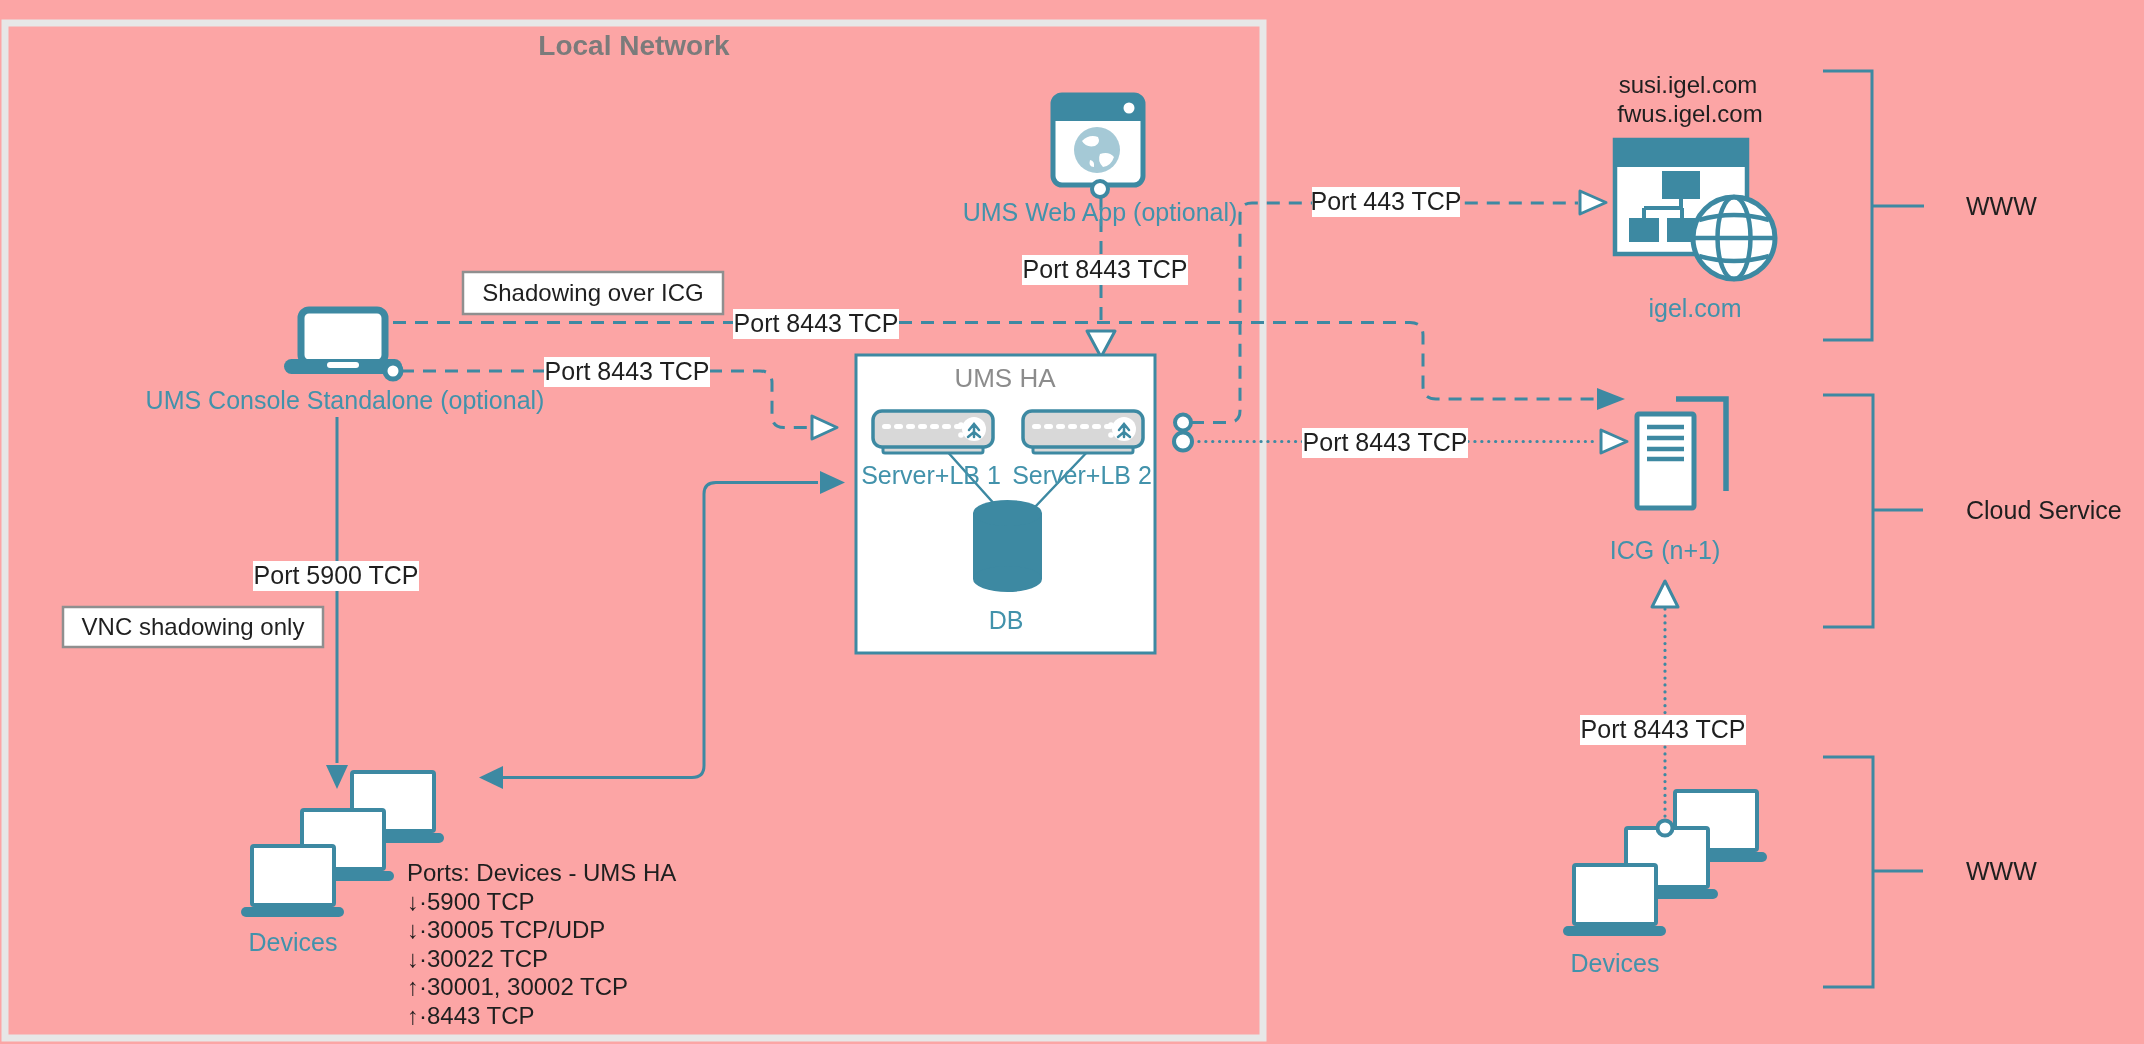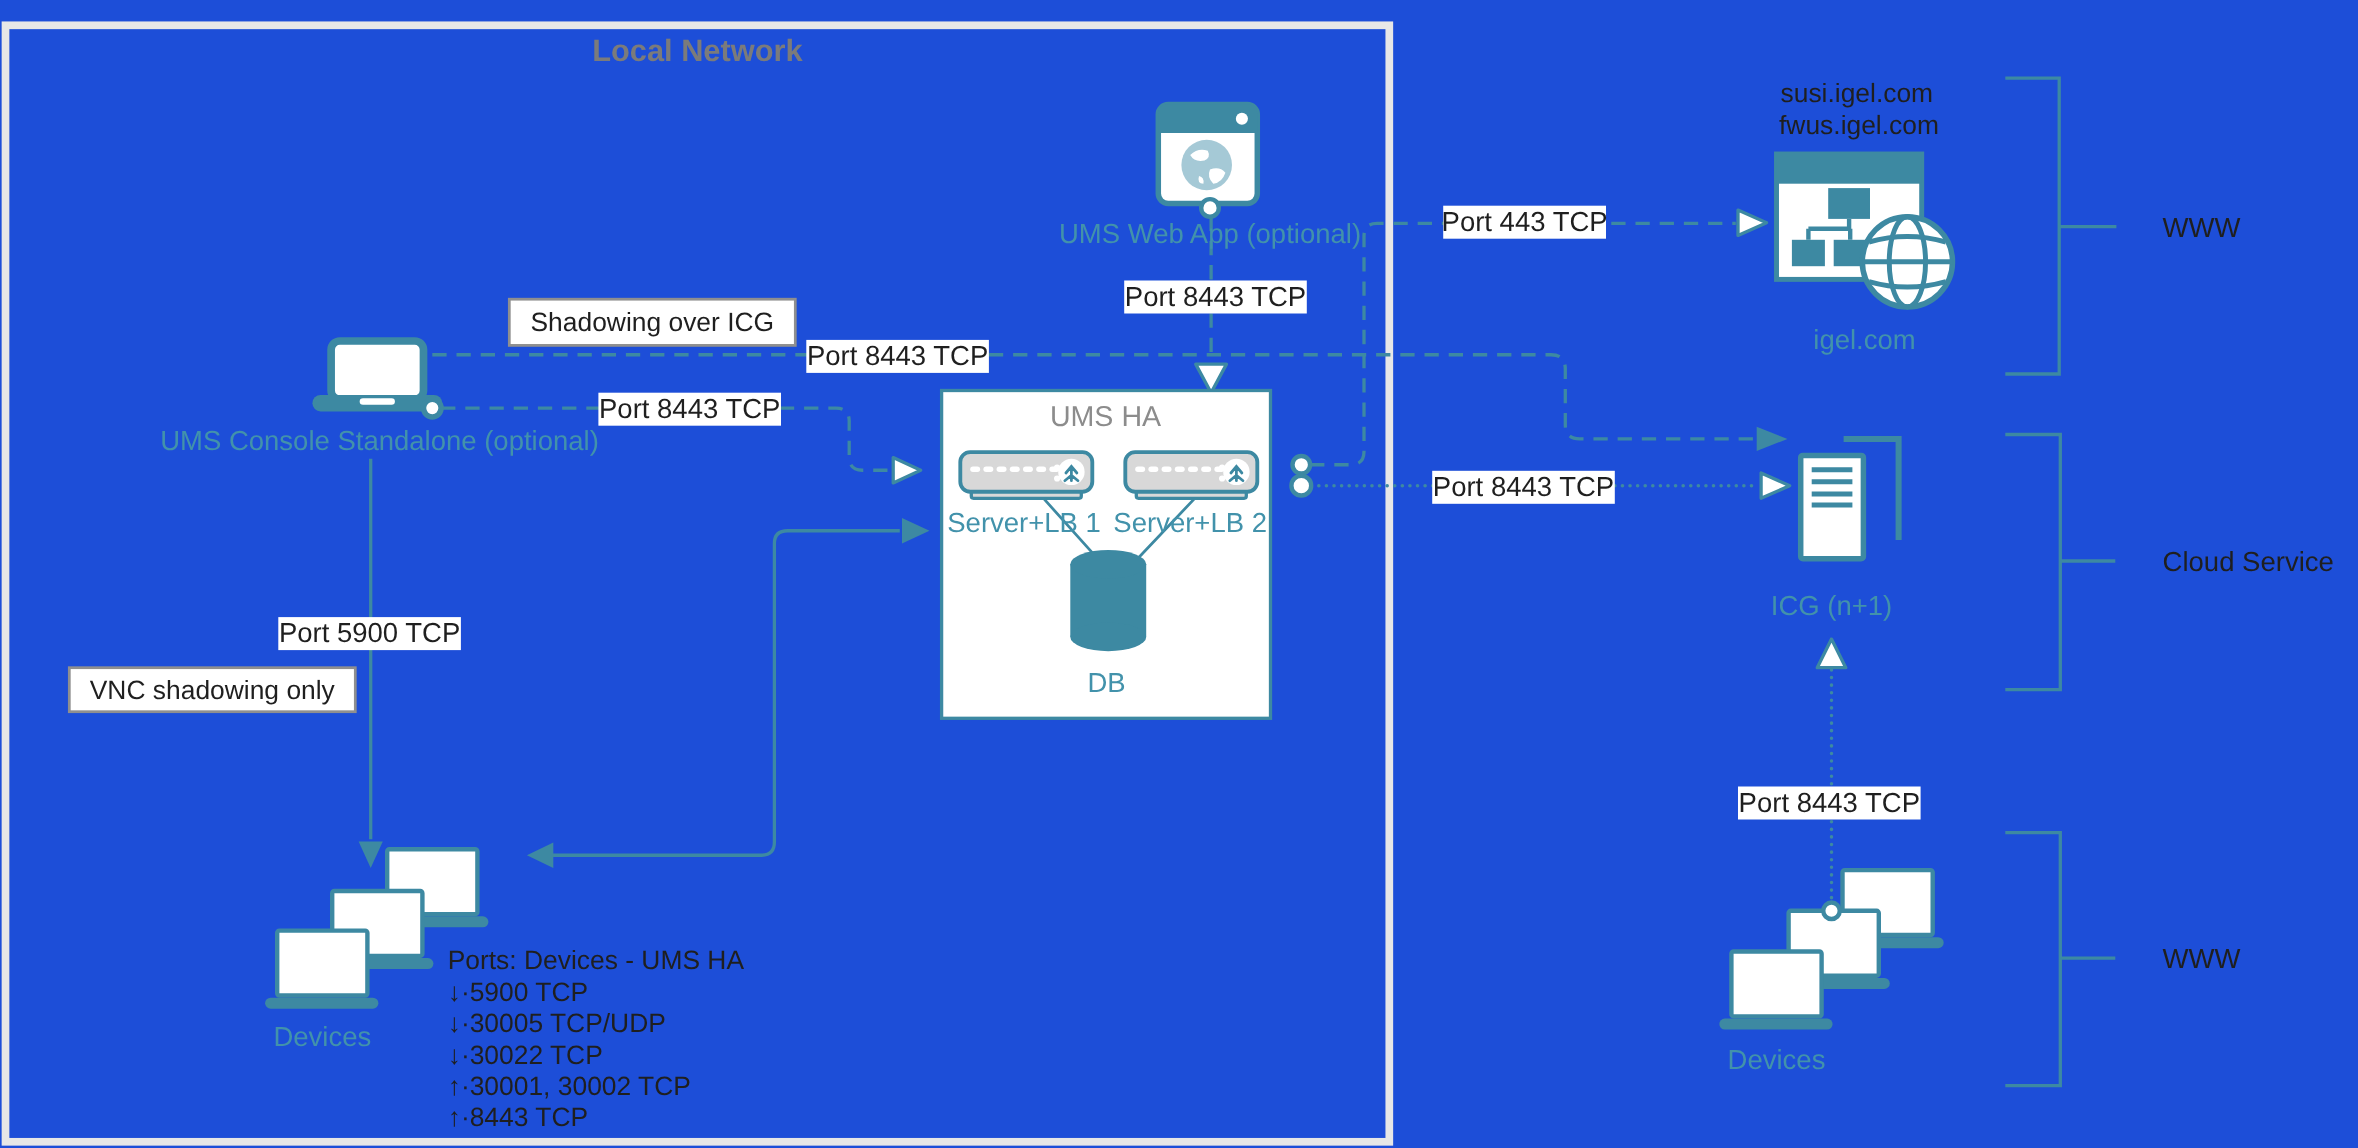--- a/index.html
+++ b/index.html
@@ -1,16 +1,16 @@
 <!DOCTYPE html>
 <html><head>
 <meta charset="utf-8">
 <style>
   html,body{margin:0;padding:0;background:#ffffff;}
-  .stage{position:relative;width:2144px;height:1044px;background:#1d4ed8;overflow:hidden;
+  .stage{position:relative;width:2144px;height:1044px;background:#fca5a5;overflow:hidden;
          font-family:"Liberation Sans","DejaVu Sans",sans-serif;}
   svg{position:absolute;left:0;top:0;}
   text{font-family:"Liberation Sans","DejaVu Sans",sans-serif;}
   .teal-label{fill:#4292AB;font-size:25px;}
   .port-label{fill:#1F1F1F;font-size:25px;}
   .black-label{fill:#1F1F1F;font-size:25px;}
   .small-black{fill:#1F1F1F;font-size:24px;}
   .net-title{fill:#7B7B7B;font-size:28px;font-weight:bold;}
   .box-title{fill:#8C8C8C;font-size:26px;}
   .mid{text-anchor:middle;}

